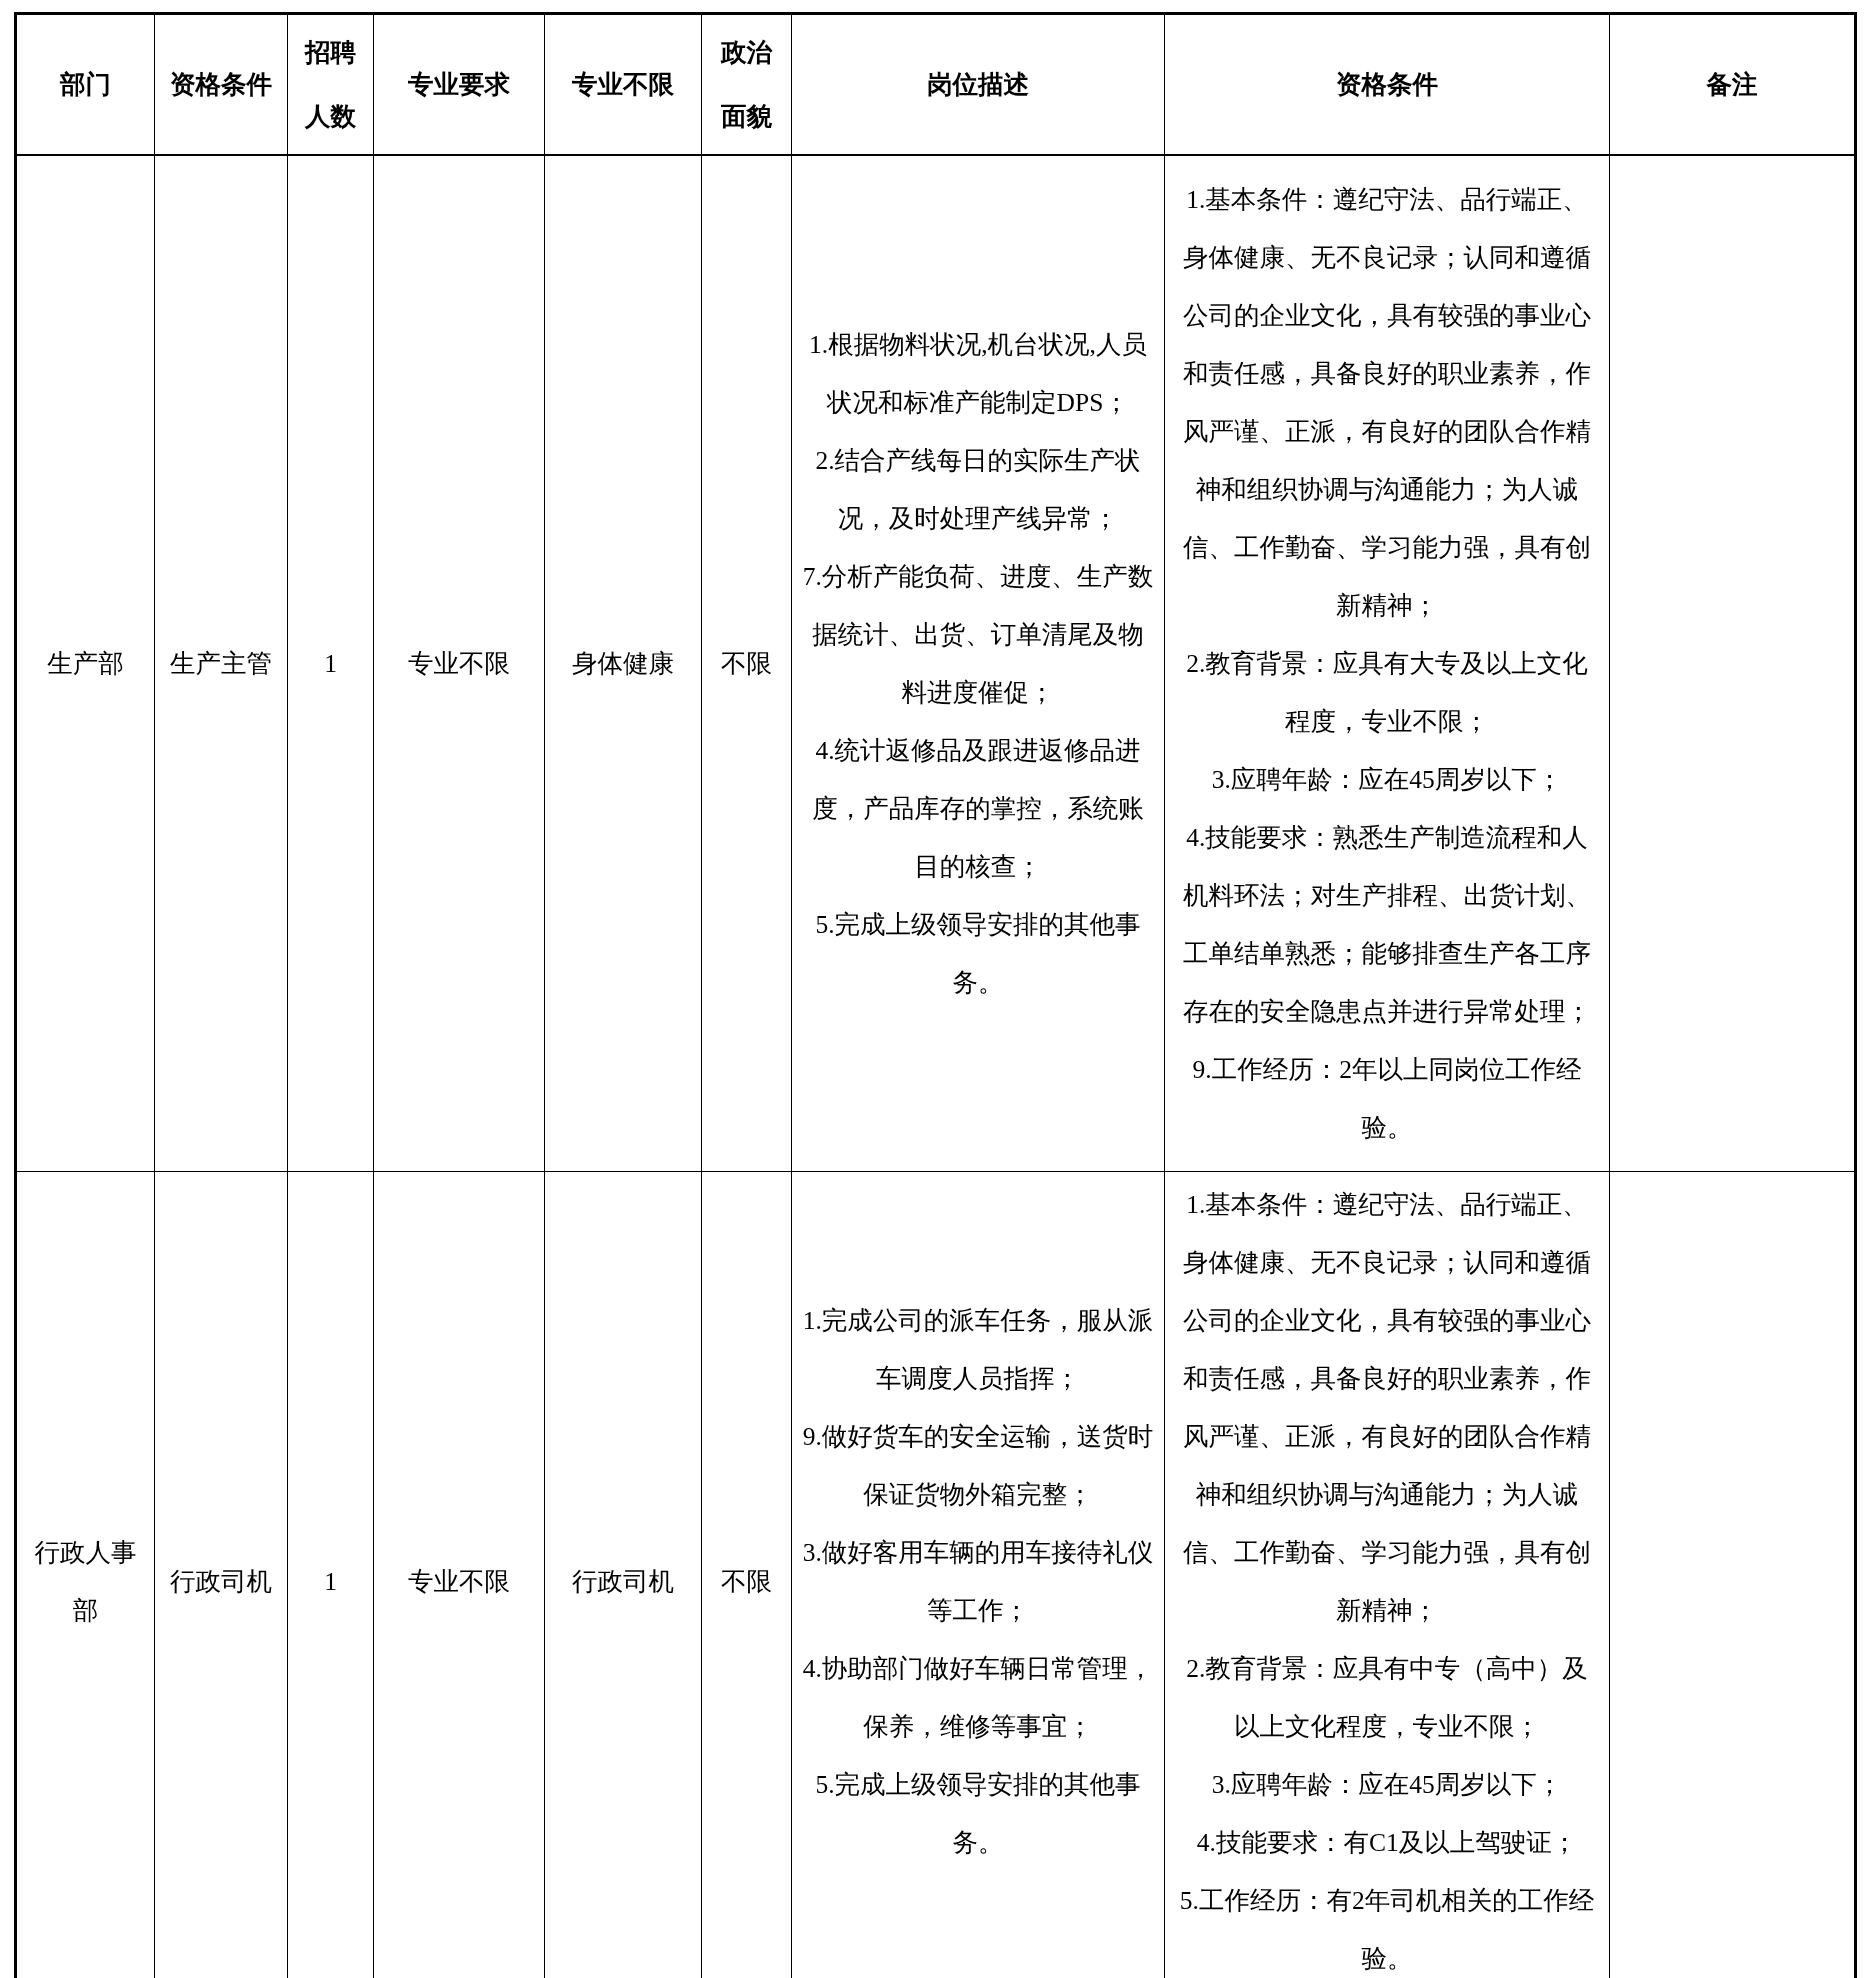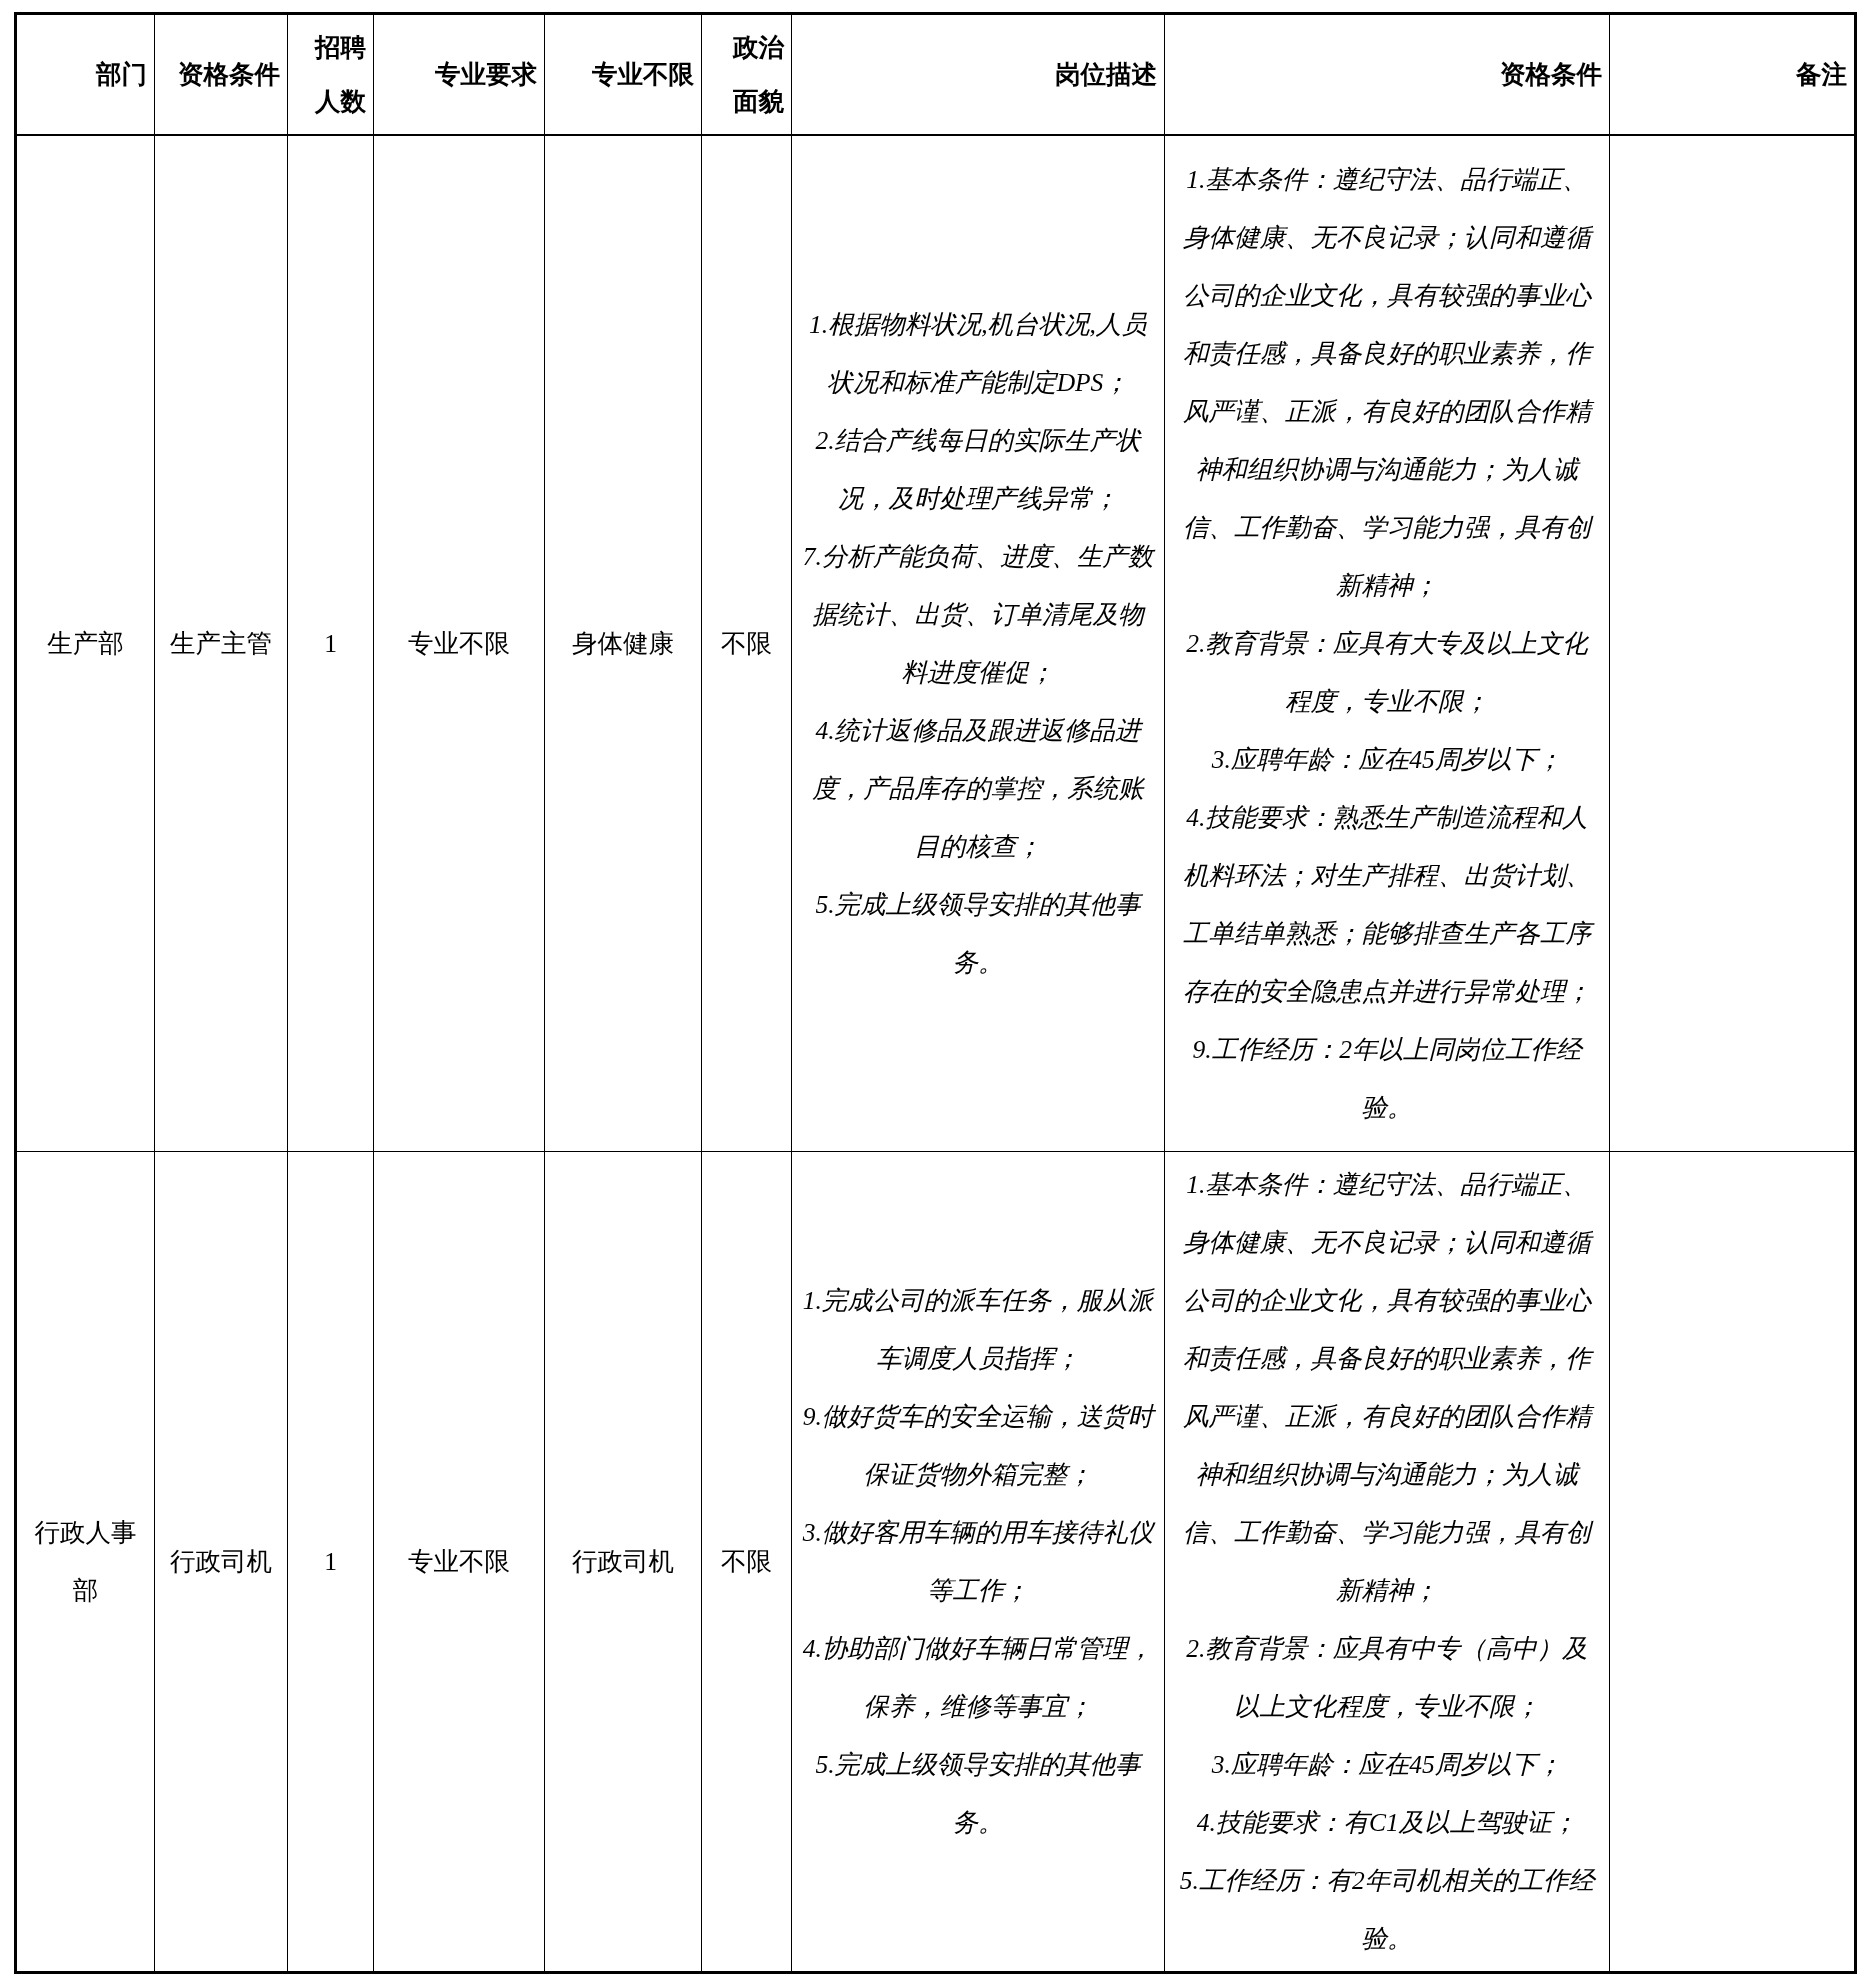--- a/index.html
+++ b/index.html
@@ -33,29 +33,27 @@
     text-align: center;
     font-size: 25.5px;
     line-height: 58px;
     padding: 3.5px 10.5px;
     overflow: hidden;
     word-break: break-all;
   }
   table.jobs th {
     font-weight: bold;
     border-bottom: 2.6px solid #000000;
-    line-height: 54px;
+    line-height: 64px;
     padding: 5.3px 7px;
-    text-align: right;
   }
   tr.header-row { height: 114px; }
   tr.row-1 { height: 1017px; }
   tr.row-2 { height: 813px; }
   .cell-para {
-    font-style: italic;
   }
   td.longtext {
     padding: 8.8px 12.3px;
   }
 </style>
 </head>
 <body>
 
 <div class="doc-wrap">
   <table class="jobs">

